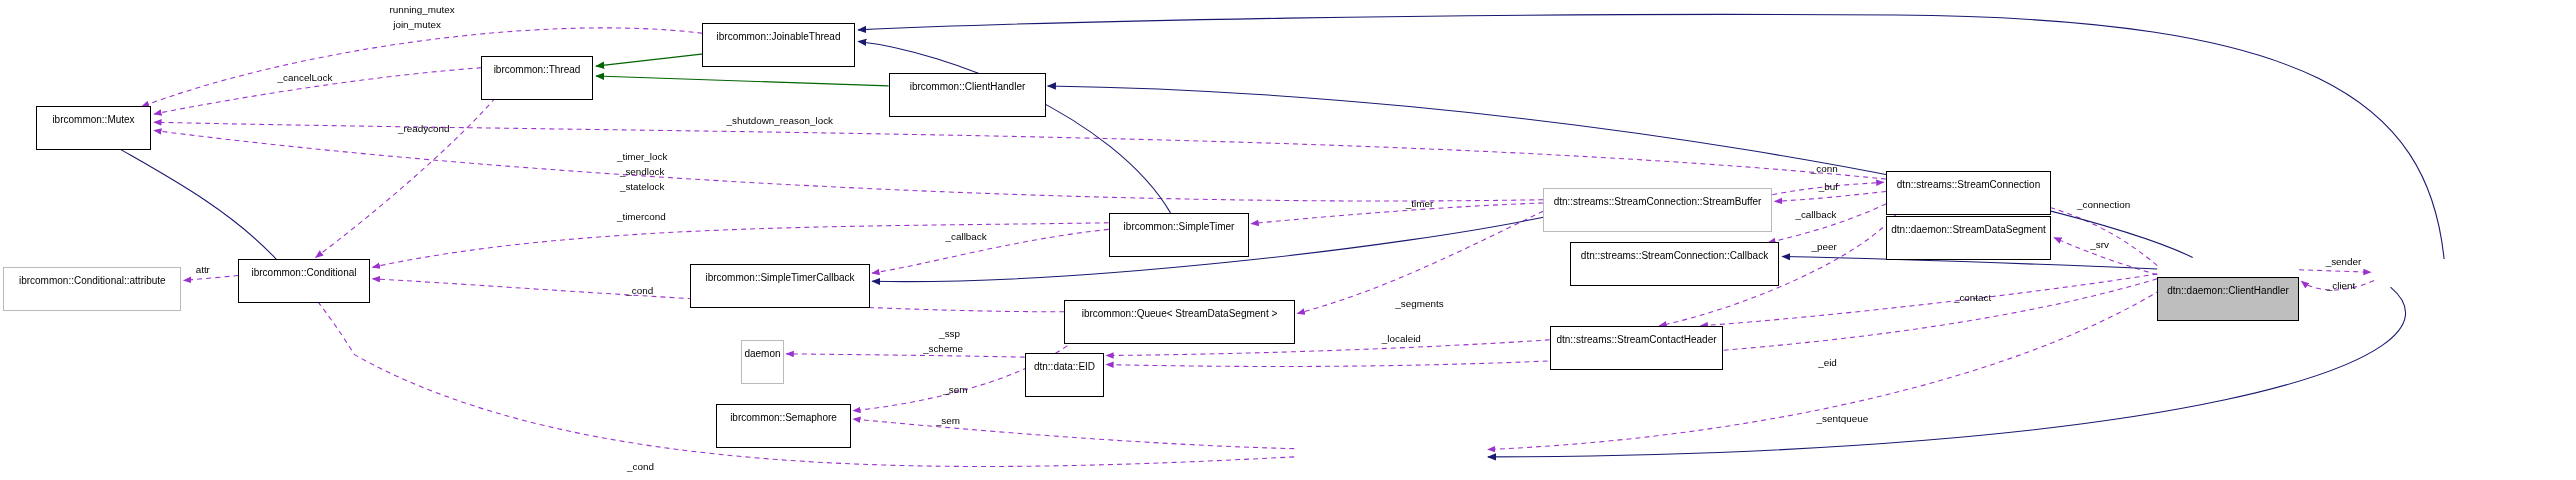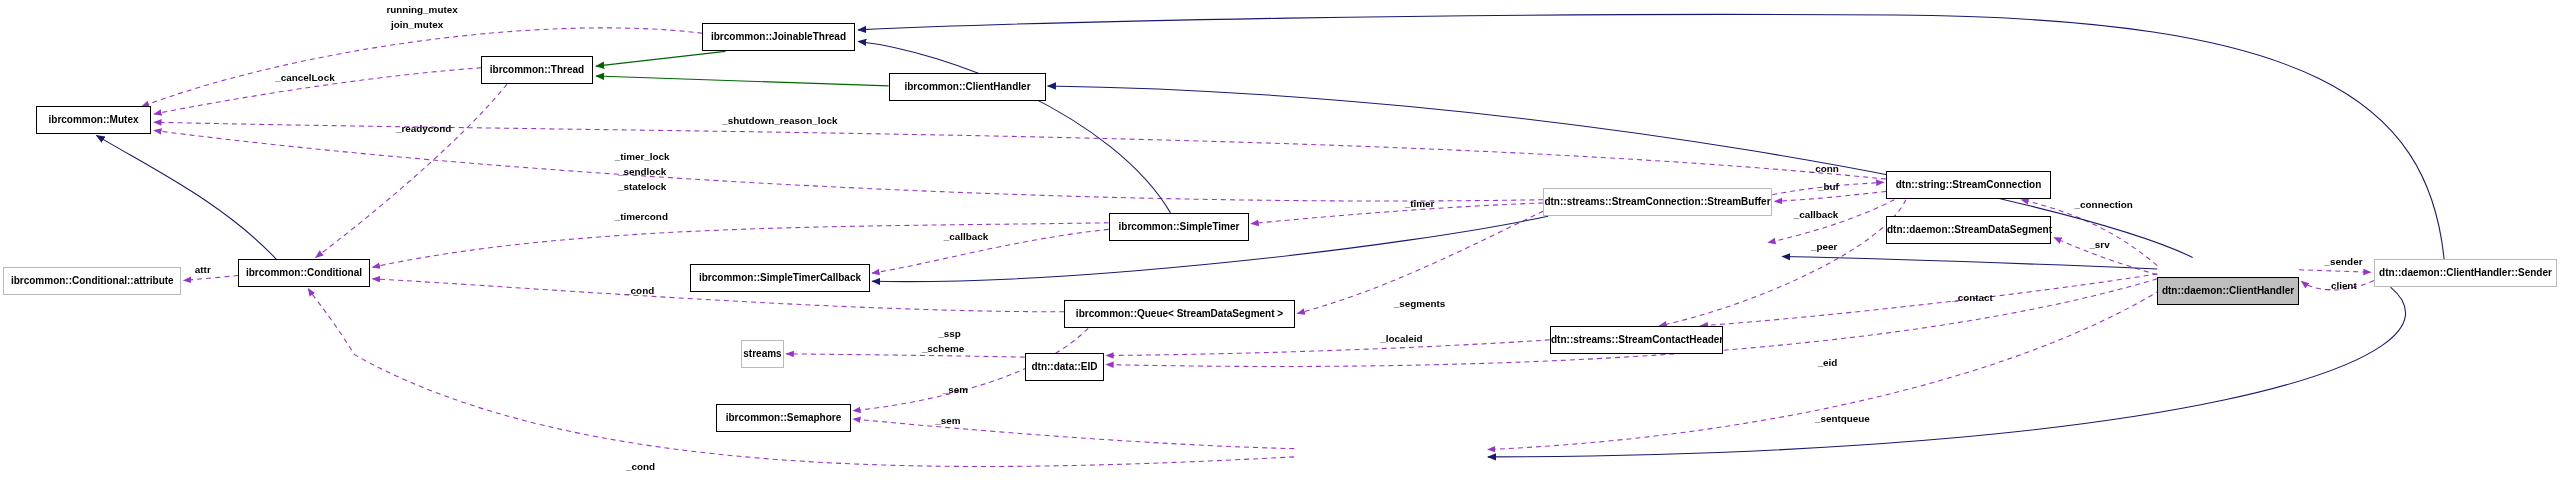--- a/index.html
+++ b/index.html
@@ -1,19 +1,19 @@
 <!DOCTYPE html>
 <html style="font-size:13px"><head>
 <meta charset="utf-8">
 <style>
   html,body{margin:0;padding:0;background:#ffffff;}
   #canvas{position:relative;width:2576px;height:481px;background:#ffffff;overflow:hidden;
-          font-family:"Liberation Sans",sans-serif;font-weight:bold;}
+          font-family:"Liberation Sans",sans-serif;}
   #edges{position:absolute;left:0;top:0;width:2576px;height:481px;}
-  .node{position:absolute;box-sizing:border-box;height:28px;border:0.8px solid #000000;
+  .node{position:absolute;box-sizing:border-box;height:44px;border:0.8px solid #000000;
         background:#ffffff;color:#000000;font-size:10px;line-height:26px;text-align:center;
         white-space:nowrap;overflow:visible;}
   .node.external{border-color:#bababa;}
   .node.selected{background:#bebebe;margin-top:20px;}
   path.mem{stroke:#9a32cd;fill:none;stroke-width:1.3;stroke-dasharray:6,5;}
   path.pub{stroke:#191970;fill:none;stroke-width:1.3;}
   path.prot{stroke:#006400;fill:none;stroke-width:1.4;}
   text.elabel{font-family:"Liberation Sans",sans-serif;font-size:12px;fill:#000000;text-anchor:middle;}
 </style>
 </head>
@@ -108,24 +108,24 @@
 
   <div class="node" style="left:36px;top:106px;width:115px">ibrcommon::Mutex</div>
   <div class="node external" style="left:3.3px;top:267px;width:178px">ibrcommon::Conditional::attribute</div>
   <div class="node" style="left:238px;top:259px;width:132px">ibrcommon::Conditional</div>
   <div class="node" style="left:481px;top:56px;width:112px">ibrcommon::Thread</div>
   <div class="node" style="left:702px;top:23px;width:153px">ibrcommon::JoinableThread</div>
   <div class="node" style="left:889px;top:73px;width:157px">ibrcommon::ClientHandler</div>
   <div class="node" style="left:1109px;top:213px;width:140px">ibrcommon::SimpleTimer</div>
   <div class="node" style="left:1064px;top:300px;width:231px">ibrcommon::Queue&lt; StreamDataSegment &gt;</div>
   <div class="node" style="left:690px;top:264px;width:180px">ibrcommon::SimpleTimerCallback</div>
-  <div class="node external" style="left:741px;top:340px;width:43px">streams</div>
+  <div class="node external" style="left:741px;top:340px;width:43px">daemon</div>
   <div class="node" style="left:1025px;top:353px;width:79px">dtn::data::EID</div>
   <div class="node" style="left:716px;top:404px;width:135px">ibrcommon::Semaphore</div>
   <div class="node external" style="left:1543px;top:188px;width:229px">dtn::streams::StreamConnection::StreamBuffer</div>
+  <div class="node" style="left:1570px;top:242px;width:209px">dtn::streams::StreamConnection::Callback</div>
   <div class="node" style="left:1550px;top:326px;width:173px">dtn::streams::StreamContactHeader</div>
-  <div class="node" style="left:1886px;top:171px;width:165px">dtn::string::StreamConnection</div>
+  <div class="node" style="left:1886px;top:171px;width:165px">dtn::streams::StreamConnection</div>
   <div class="node" style="left:1886px;top:216px;width:165px">dtn::daemon::StreamDataSegment</div>
   <div class="node selected" style="left:2157px;top:257px;width:142px">dtn::daemon::ClientHandler</div>
-  <div class="node external" style="left:2374px;top:259px;width:183px">dtn::daemon::ClientHandler::Sender</div>
 
 </div>
 
 
 </body></html>

